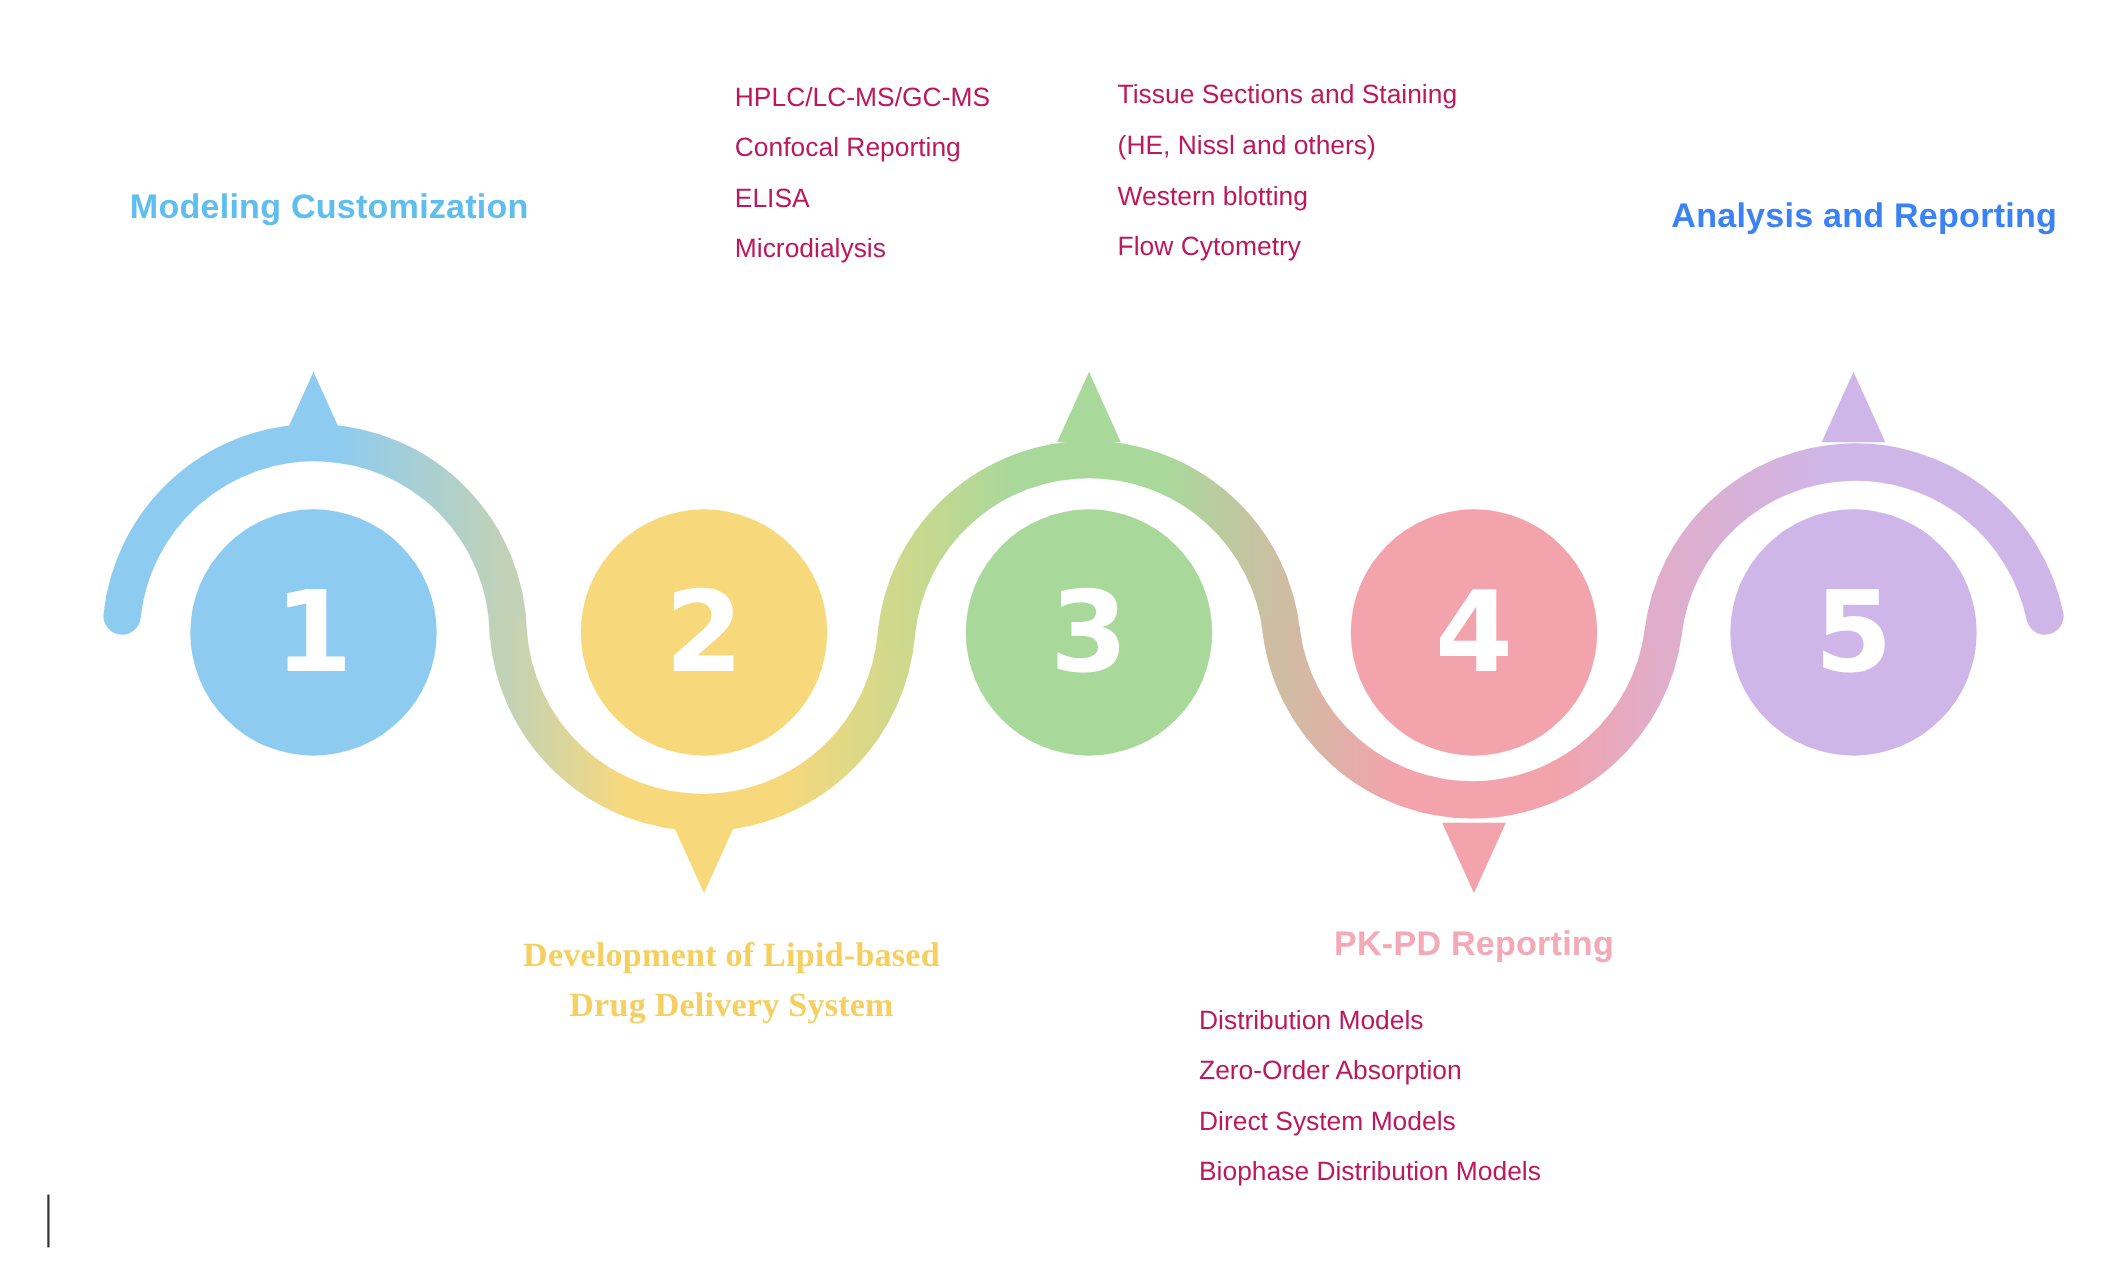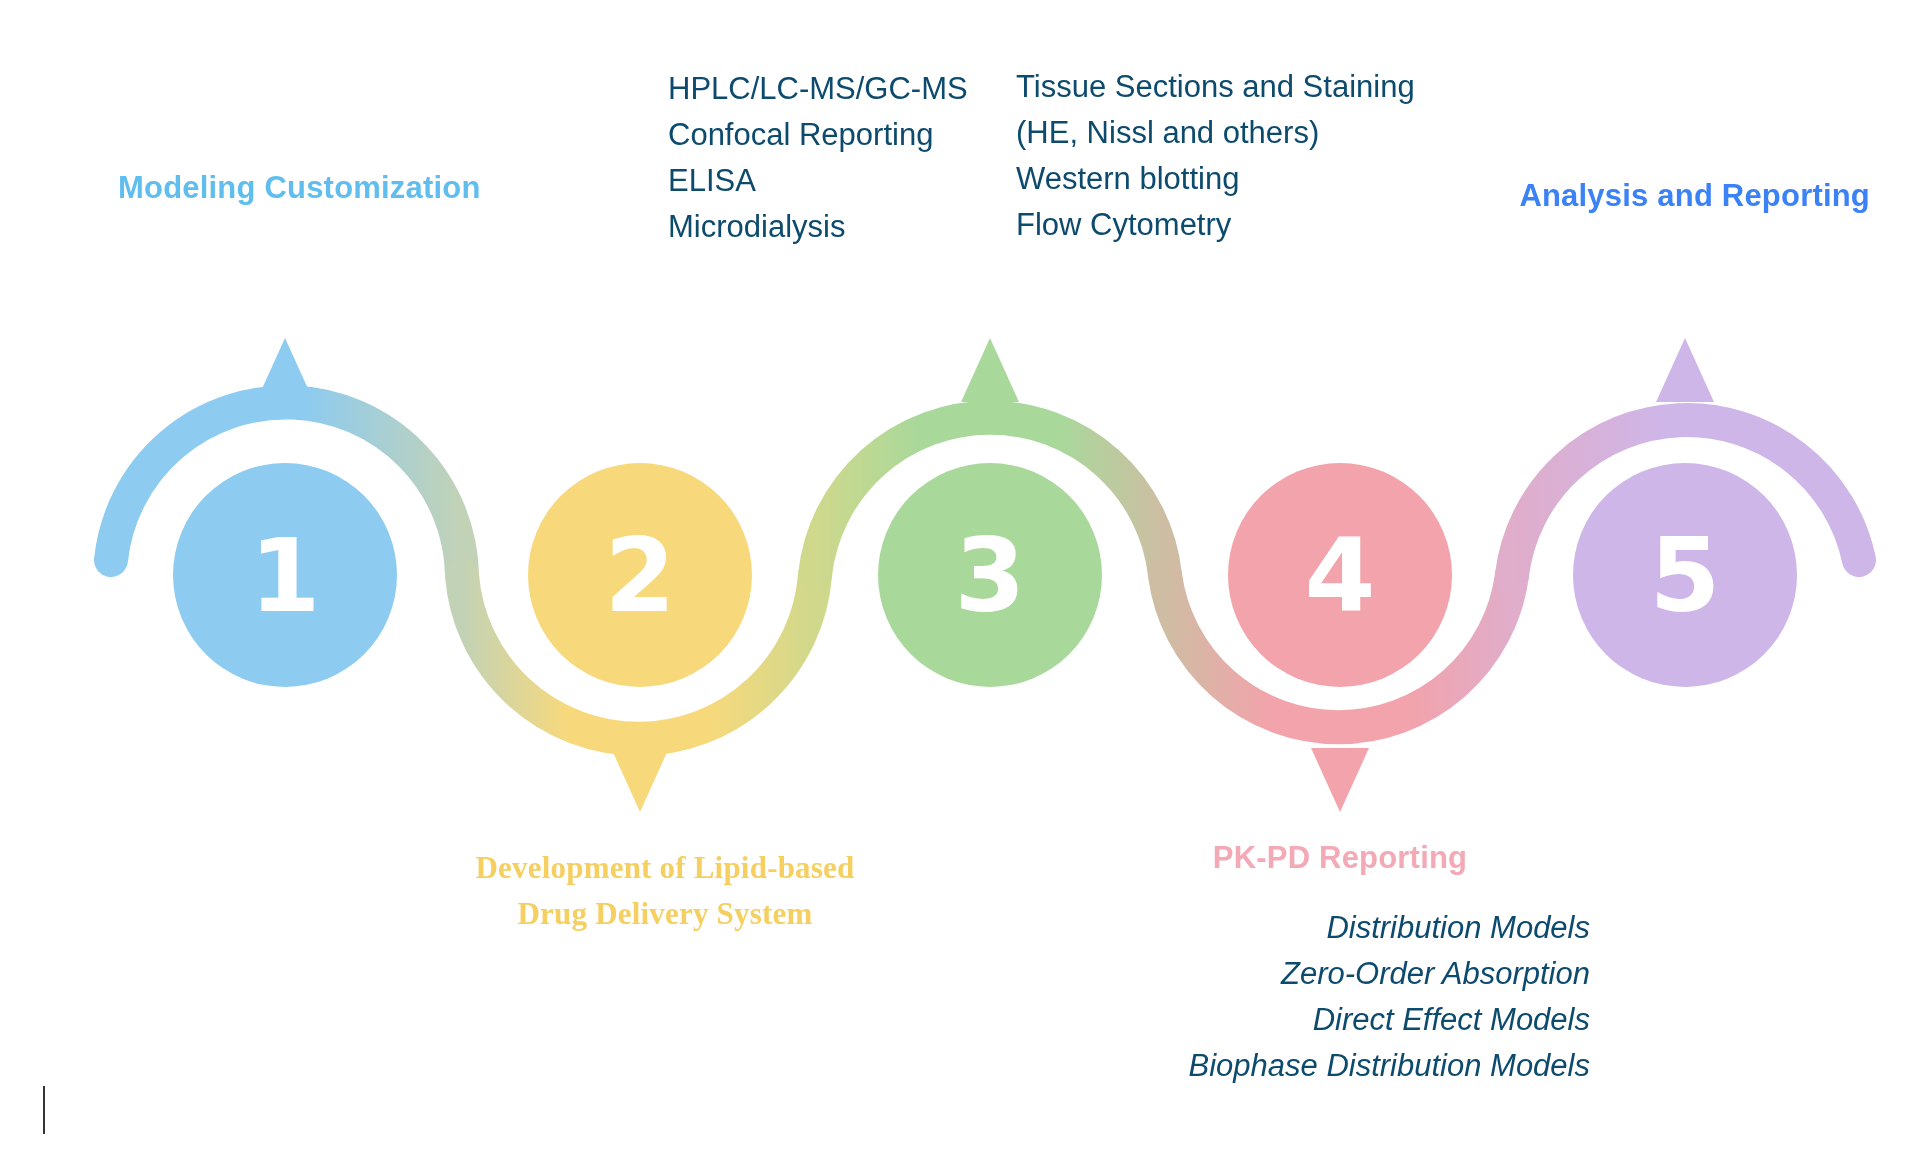--- a/index.html
+++ b/index.html
@@ -24,24 +24,24 @@
   .c4{left:1228px;top:463px;background:#F2A3AB;}
   .c5{left:1573px;top:463px;background:#CEB6E9;}
 
   .title{position:absolute;font-weight:bold;font-size:31px;letter-spacing:0.2px;}
   .t-blue  {left:118px; top:170px; color:#5FBEEE;}
   .t-green {left:700px; top:24px;  width:300px;text-align:center;color:#8CCC7C;}
   .t-purple{left:1470px;top:178px; width:400px;text-align:right;color:#3b82f6;}
   .t-yellow{left:420px; top:845px; width:490px;text-align:center;color:#F5CF60;line-height:46px;font-family:Liberation Serif, serif;}
   .t-pink  {left:1140px;top:840px; width:400px;text-align:center;color:#F3A9B6;}
 
-  .list{position:absolute;font-size:31px;color:#0c4a6e;line-height:46px;}
+  .list{position:absolute;font-size:24px;color:#be185d;line-height:46px;}
   .list-col1  {left:668px; top:66px;}
   .list-col2  {left:1016px;top:64px;}
-  .list-models{left:1090px;top:905px;width:500px;text-align:right;font-style:italic;}
+  .list-models{left:1090px;top:905px;width:500px;text-align:left;}
 
   .text-cursor{
     position:absolute;left:43px;top:1086px;width:2px;height:48px;background:#333333;
   }
 </style>
 </head>
 <body>
 
 <div class="stage">
 
@@ -128,19 +128,19 @@
   <div class="list list-col2">
     <div>Tissue Sections and Staining</div>
     <div>(HE, Nissl and others)</div>
     <div>Western blotting</div>
     <div>Flow Cytometry</div>
   </div>
 
   <div class="list list-models">
     <div>Distribution Models</div>
     <div>Zero-Order Absorption</div>
-    <div>Direct Effect Models</div>
+    <div>Direct System Models</div>
     <div>Biophase Distribution Models</div>
   </div>
 
   <div class="text-cursor"></div>
 
 </div>
 
 </body></html>

